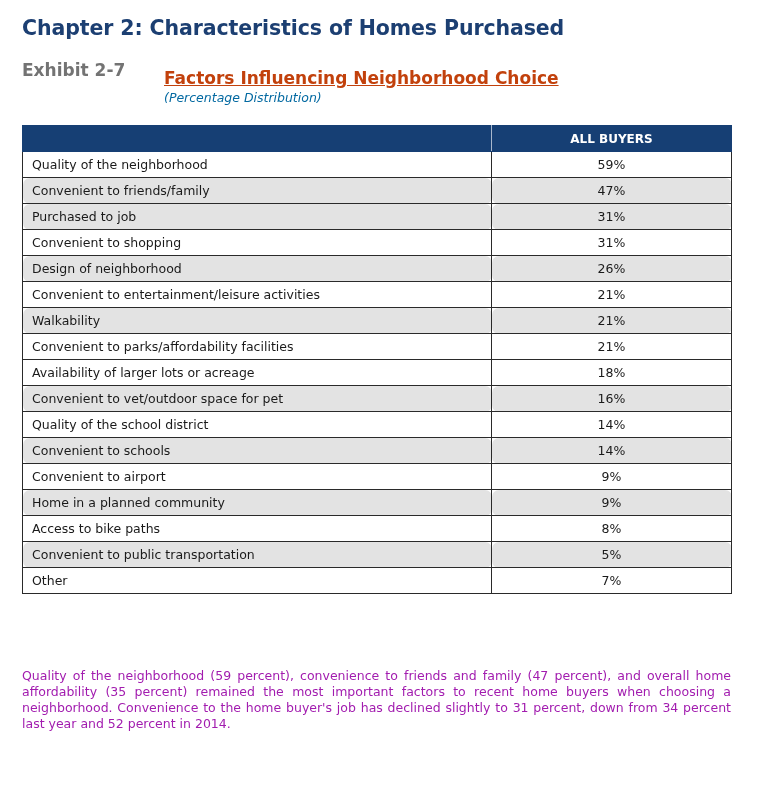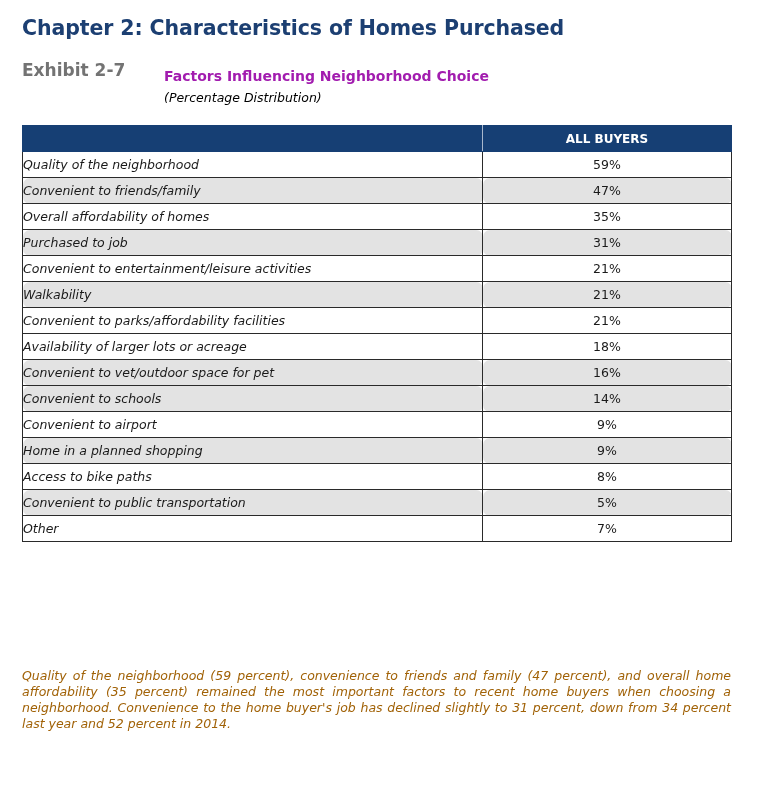--- a/index.html
+++ b/index.html
@@ -1,28 +1,28 @@
 <!DOCTYPE html>
 <html><head>
 <meta charset="utf-8">
 <style>
   html, body { margin: 0; padding: 0; background: #ffffff; }
   body { width: 770px; height: 798px; position: relative; font-family: "DejaVu Sans", sans-serif; color: #1a1a1a; overflow: hidden; }
   .chapter-title { position: absolute; left: 22px; top: 16px; font-size: 20.5px; font-weight: bold; color: #1c3f72; letter-spacing: -0.1px; white-space: nowrap; }
   .exhibit-num { position: absolute; left: 22px; top: 60px; font-size: 17px; font-weight: bold; color: #737373; white-space: nowrap; }
-  .exhibit-title { position: absolute; left: 164px; top: 68px; font-size: 14px; font-weight: bold; color: #a21caf; white-space: nowrap; }
-  .exhibit-sub { position: absolute; left: 164px; top: 90px; font-size: 12.5px; font-style: italic; color: #000000; white-space: nowrap; }
+  .exhibit-title { position: absolute; left: 164px; top: 68px; font-size: 17px; font-weight: bold; color: #c2410c; white-space: nowrap; text-decoration: underline; }
+  .exhibit-sub { position: absolute; left: 164px; top: 90px; font-size: 12.5px; font-style: italic; color: #0369a1; white-space: nowrap; }
   table.data { position: absolute; left: 22px; top: 125px; width: 710px; border-collapse: collapse; font-size: 12.5px; }
   table.data th { background: #163f74; color: #fff; height: 25px; font-size: 12px; font-weight: bold; border: 1px solid #163f74; padding: 0; }
   table.data th.col-label { border-right: 1px solid #a8b7cc; }
   table.data td { height: 25px; border: 1px solid #2a2a2a; padding: 0; }
-  table.data td.label { width: 459px; font-style: italic; }
+  table.data td.label { padding-left: 9px; width: 459px; }
   table.data td.value { text-align: center; }
   table.data tr.alt td { background: #e3e3e3; border-radius: 7px; }
-  .summary { position: absolute; left: 22px; top: 668px; width: 709px; font-size: 12.5px; line-height: 16px; text-align: justify; color: #a16207; font-style: italic; }
+  .summary { position: absolute; left: 22px; top: 668px; width: 709px; font-size: 12.5px; line-height: 16px; text-align: justify; color: #a21caf; }
 </style>
 </head>
 <body>
 
 <div class="chapter-title">Chapter 2: Characteristics of Homes Purchased</div>
 <div class="exhibit-num">Exhibit 2-7</div>
 <div class="exhibit-title">Factors Influencing Neighborhood Choice</div>
 <div class="exhibit-sub">(Percentage Distribution)</div>
 
 <table class="data">
@@ -34,27 +34,31 @@
   </thead>
   <tbody id="tbody">
       <tr>
         <td class="label">Quality of the neighborhood</td>
         <td class="value">59%</td>
       </tr>
       <tr class="alt">
         <td class="label">Convenient to friends/family</td>
         <td class="value">47%</td>
       </tr>
-      <tr>
-        <td class="label">Overall affordability of homes</td>
-        <td class="value">35%</td>
-      </tr>
       <tr class="alt">
         <td class="label">Purchased to job</td>
         <td class="value">31%</td>
+      </tr>
+      <tr>
+        <td class="label">Convenient to shopping</td>
+        <td class="value">31%</td>
+      </tr>
+      <tr class="alt">
+        <td class="label">Design of neighborhood</td>
+        <td class="value">26%</td>
       </tr>
       <tr>
         <td class="label">Convenient to entertainment/leisure activities</td>
         <td class="value">21%</td>
       </tr>
       <tr class="alt">
         <td class="label">Walkability</td>
         <td class="value">21%</td>
       </tr>
       <tr>
@@ -62,30 +66,34 @@
         <td class="value">21%</td>
       </tr>
       <tr>
         <td class="label">Availability of larger lots or acreage</td>
         <td class="value">18%</td>
       </tr>
       <tr class="alt">
         <td class="label">Convenient to vet/outdoor space for pet</td>
         <td class="value">16%</td>
       </tr>
+      <tr>
+        <td class="label">Quality of the school district</td>
+        <td class="value">14%</td>
+      </tr>
       <tr class="alt">
         <td class="label">Convenient to schools</td>
         <td class="value">14%</td>
       </tr>
       <tr>
         <td class="label">Convenient to airport</td>
         <td class="value">9%</td>
       </tr>
       <tr class="alt">
-        <td class="label">Home in a planned shopping</td>
+        <td class="label">Home in a planned community</td>
         <td class="value">9%</td>
       </tr>
       <tr>
         <td class="label">Access to bike paths</td>
         <td class="value">8%</td>
       </tr>
       <tr class="alt">
         <td class="label">Convenient to public transportation</td>
         <td class="value">5%</td>
       </tr>

